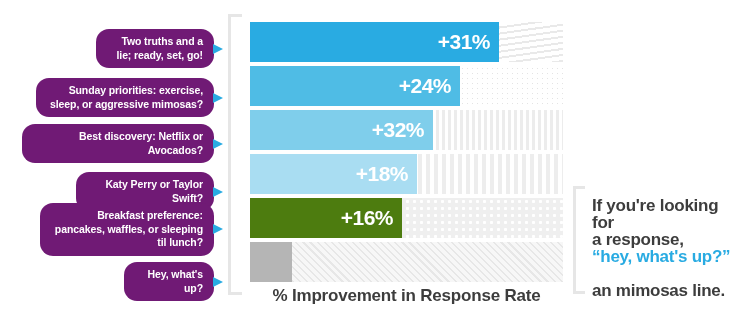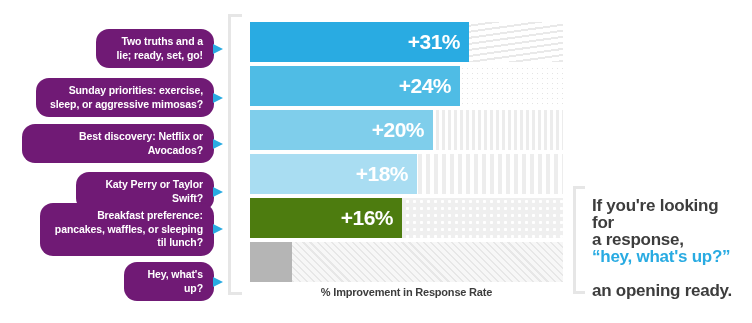--- a/index.html
+++ b/index.html
@@ -100,21 +100,21 @@
     box-sizing:border-box;padding-right:9px;
     color:#ffffff;
     font-size:21px;
     font-weight:bold;
     letter-spacing:-0.5px;
   }
   .fill.nolabel{padding-right:0;}
   .axis-label{
     position:absolute;left:250px;top:286px;width:313px;
     text-align:center;
-    font-size:11px;font-weight:bold;color:#3d3d3d;
+    font-size:17px;font-weight:bold;color:#3d3d3d;
     letter-spacing:-0.2px;
   }
 
   
   .callout{
     position:absolute;left:592px;top:197px;width:150px;
     font-size:17px;font-weight:bold;line-height:17px;
     color:#3d3d3d;letter-spacing:-0.25px;
   }
   .callout .hl{color:#29ABE2;}
@@ -151,36 +151,36 @@
     </div>
   </div>
 
   <div class="bracket-left"></div>
   <div class="bracket-right"></div>
 
   <div class="chart">
 
     <div class="row" style="top:0px;">
       <div class="track pat-wave"></div>
-      <div class="fill" style="width:219px;background:#29ABE2;">
+      <div class="fill" style="width:249px;background:#29ABE2;">
         <span>+31%</span>
       </div>
     </div>
 
     <div class="row" style="top:44px;">
       <div class="track pat-dot-sm"></div>
       <div class="fill" style="width:210px;background:#4FBCE5;">
         <span>+24%</span>
       </div>
     </div>
 
     <div class="row" style="top:88px;">
       <div class="track pat-vline"></div>
       <div class="fill" style="width:183px;background:#7FCEEB;">
-        <span>+20%</span>
+        <span>+32%</span>
       </div>
     </div>
 
     <div class="row" style="top:132px;">
       <div class="track pat-vline2"></div>
       <div class="fill" style="width:167px;background:#A9DDF2;">
         <span>+18%</span>
       </div>
     </div>
 
@@ -200,16 +200,16 @@
 
   </div>
 
   <div class="axis-label">% Improvement in Response Rate</div>
 
   <div class="callout">
     <span>If you're looking for</span><br>
     <span>a response,</span><br>
     <span class="hl">“hey, what's up?”</span><br>
     <br>
-    <span>an opening ready.</span>
+    <span>an mimosas line.</span>
   </div>
 
 </div>
 
 </body></html>

